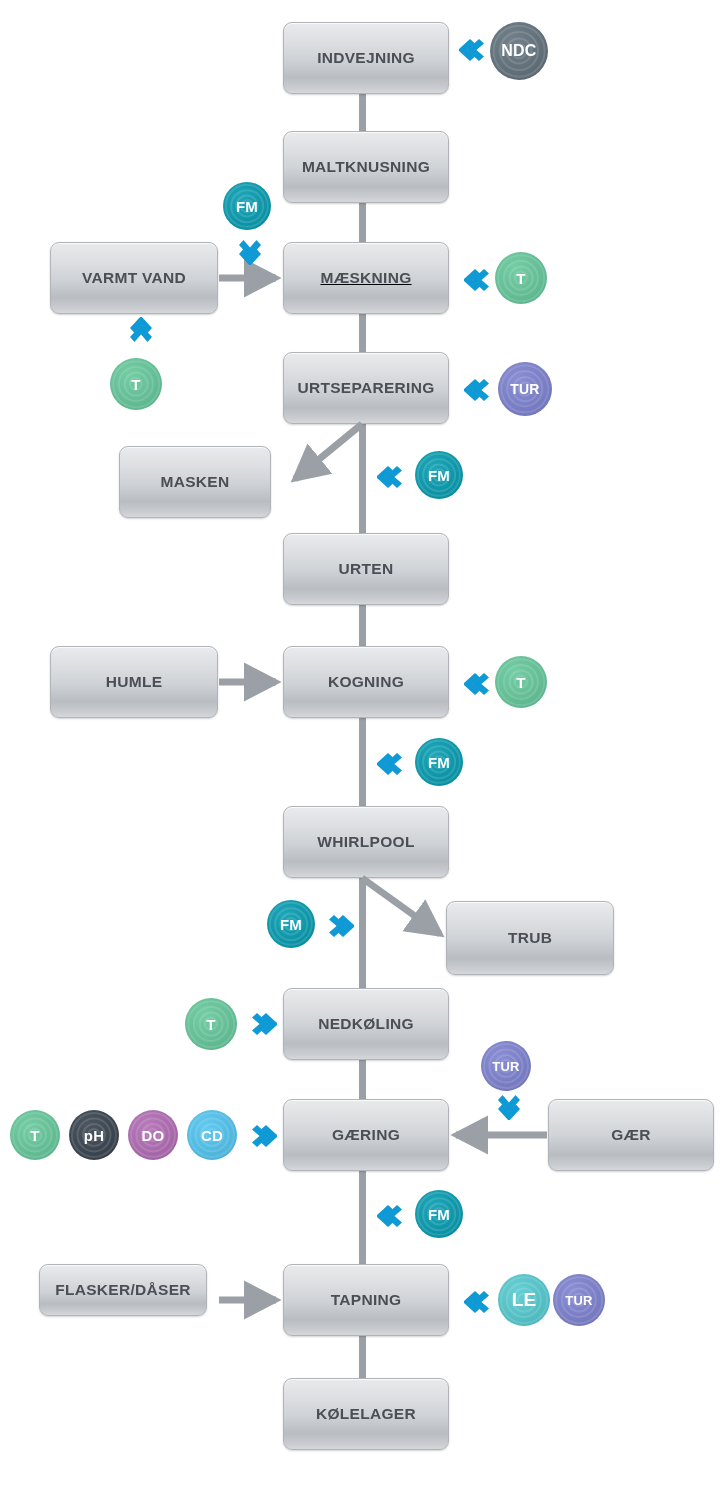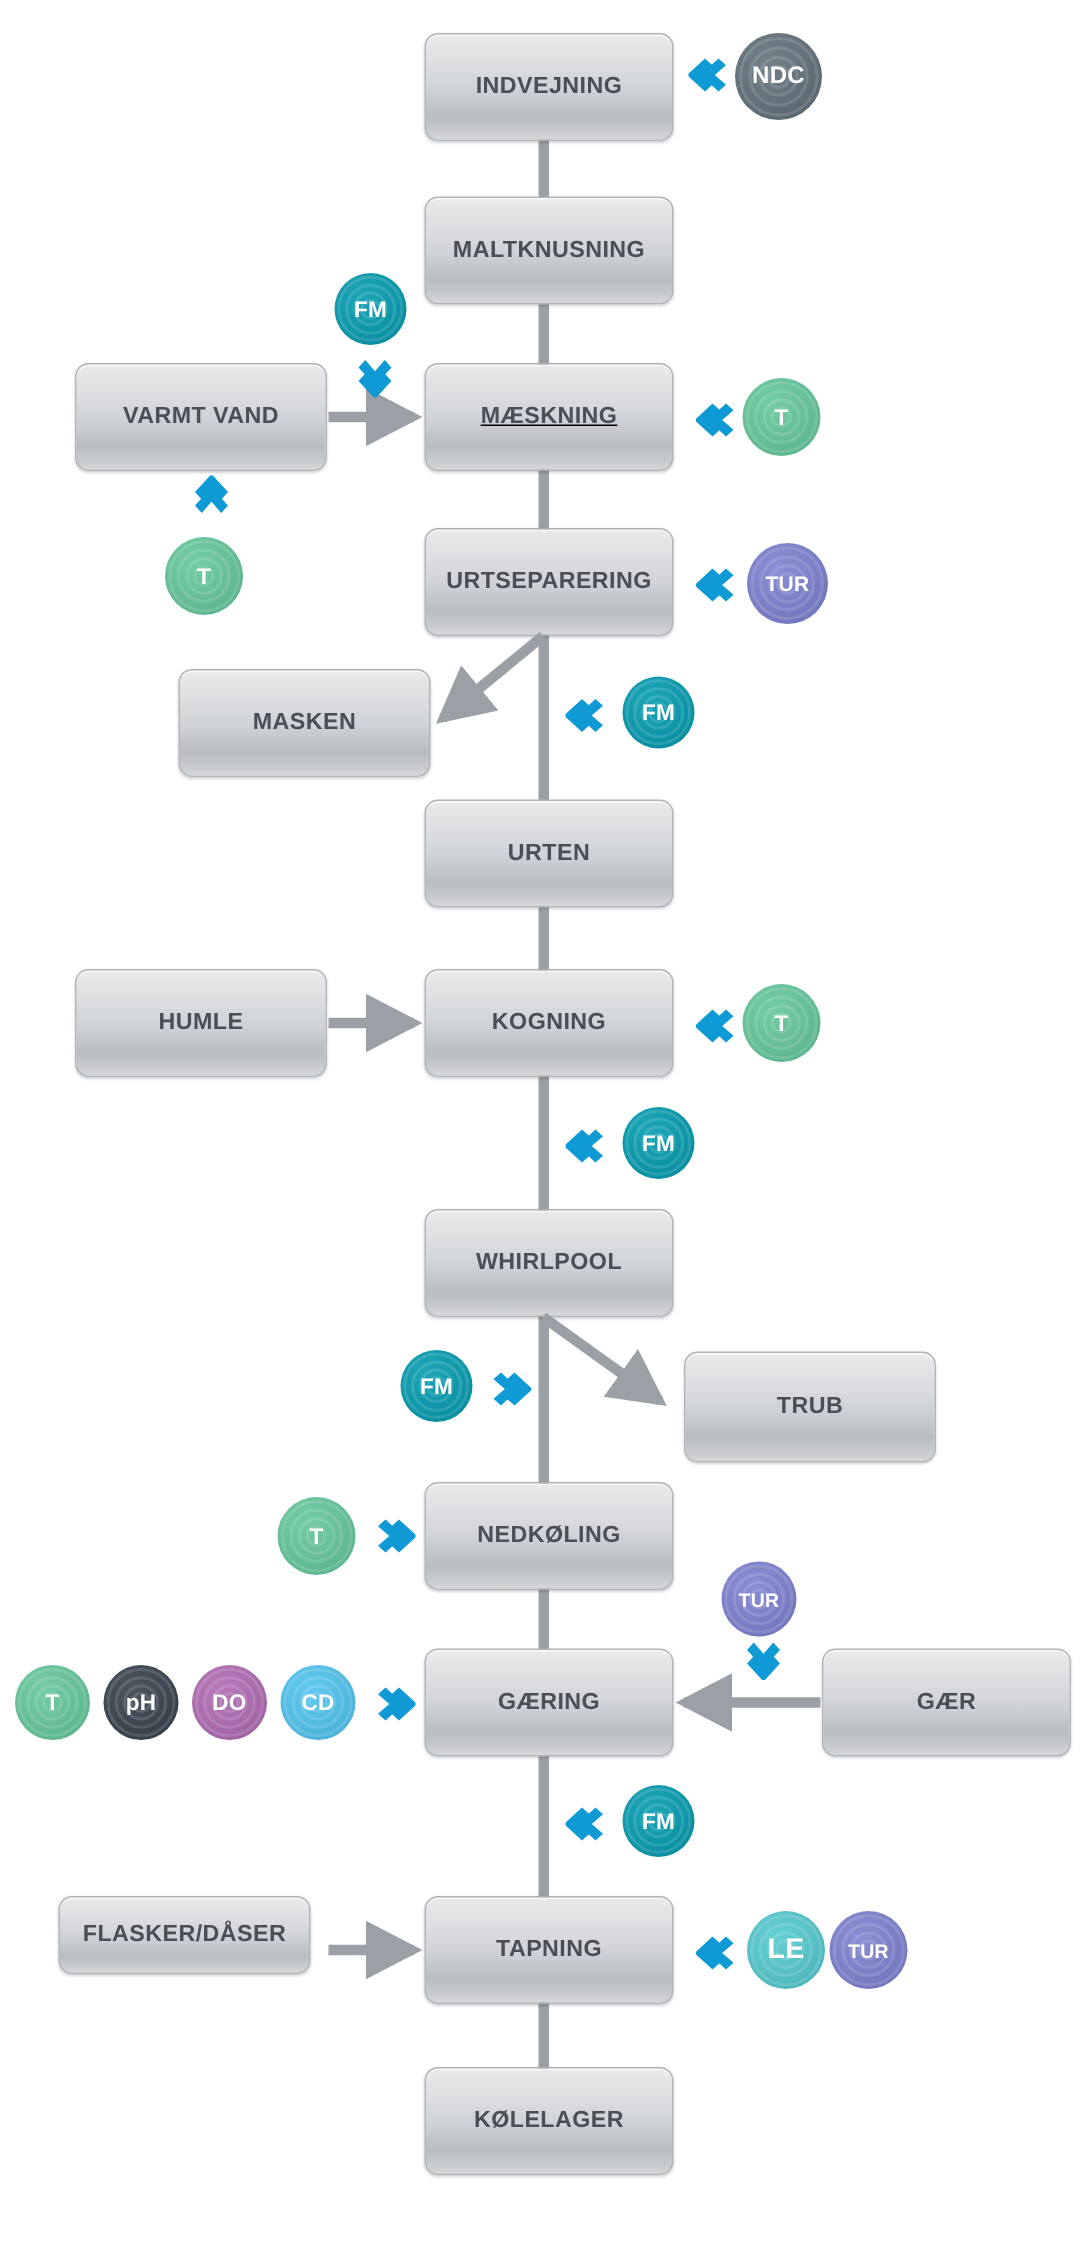--- a/index.html
+++ b/index.html
@@ -156,36 +156,36 @@
       </div>
       <div class="box" style="left: 50px; top: 242px; width: 168px; height: 72px;">
         <span>VARMT VAND</span>
       </div>
       <div class="box" style="left: 283px; top: 242px; width: 166px; height: 72px; text-decoration: underline;">
         <span>MÆSKNING</span>
       </div>
       <div class="box" style="left: 283px; top: 352px; width: 166px; height: 72px;">
         <span>URTSEPARERING</span>
       </div>
-      <div class="box" style="left: 119px; top: 446px; width: 168px; height: 72px;">
+      <div class="box" style="left: 119px; top: 446px; width: 152px; height: 72px;">
         <span>MASKEN</span>
       </div>
       <div class="box" style="left: 283px; top: 533px; width: 166px; height: 72px;">
         <span>URTEN</span>
       </div>
       <div class="box" style="left: 50px; top: 646px; width: 168px; height: 72px; justify-content: center;">
         <span>HUMLE</span>
       </div>
       <div class="box" style="left: 283px; top: 646px; width: 166px; height: 72px;">
         <span>KOGNING</span>
       </div>
       <div class="box" style="left: 283px; top: 806px; width: 166px; height: 72px;">
         <span>WHIRLPOOL</span>
       </div>
-      <div class="box" style="left: 446px; top: 901px; width: 168px; height: 74px; margin-left: 10px;">
+      <div class="box" style="left: 446px; top: 901px; width: 168px; height: 74px;">
         <span>TRUB</span>
       </div>
       <div class="box" style="left: 283px; top: 988px; width: 166px; height: 72px;">
         <span>NEDKØLING</span>
       </div>
       <div class="box" style="left: 283px; top: 1099px; width: 166px; height: 72px;">
         <span>GÆRING</span>
       </div>
       <div class="box" style="left: 548px; top: 1099px; width: 166px; height: 72px; align-items: center;">
         <span>GÆR</span>

